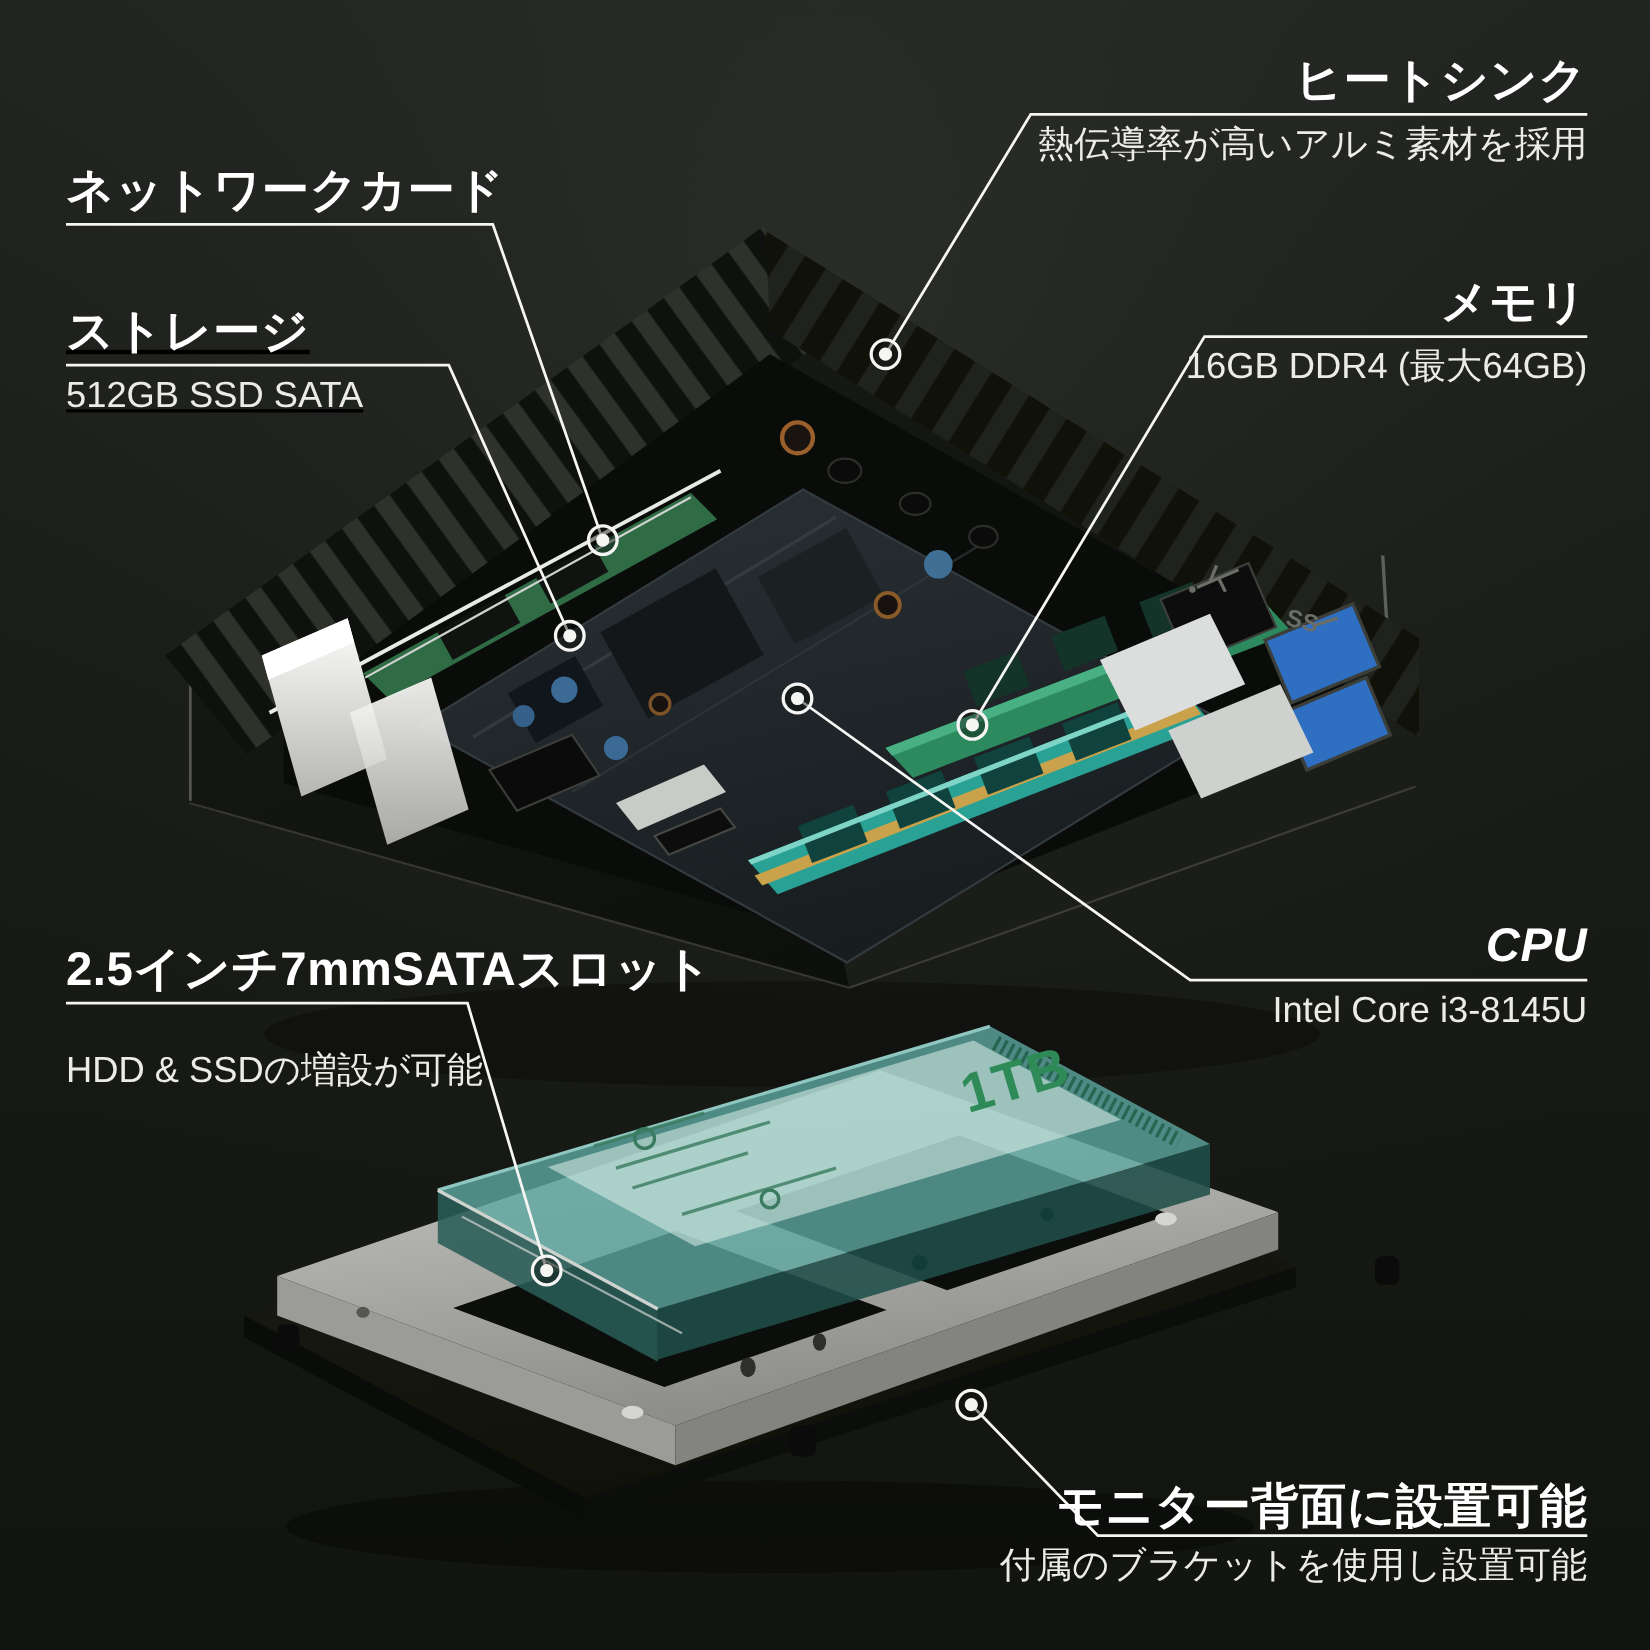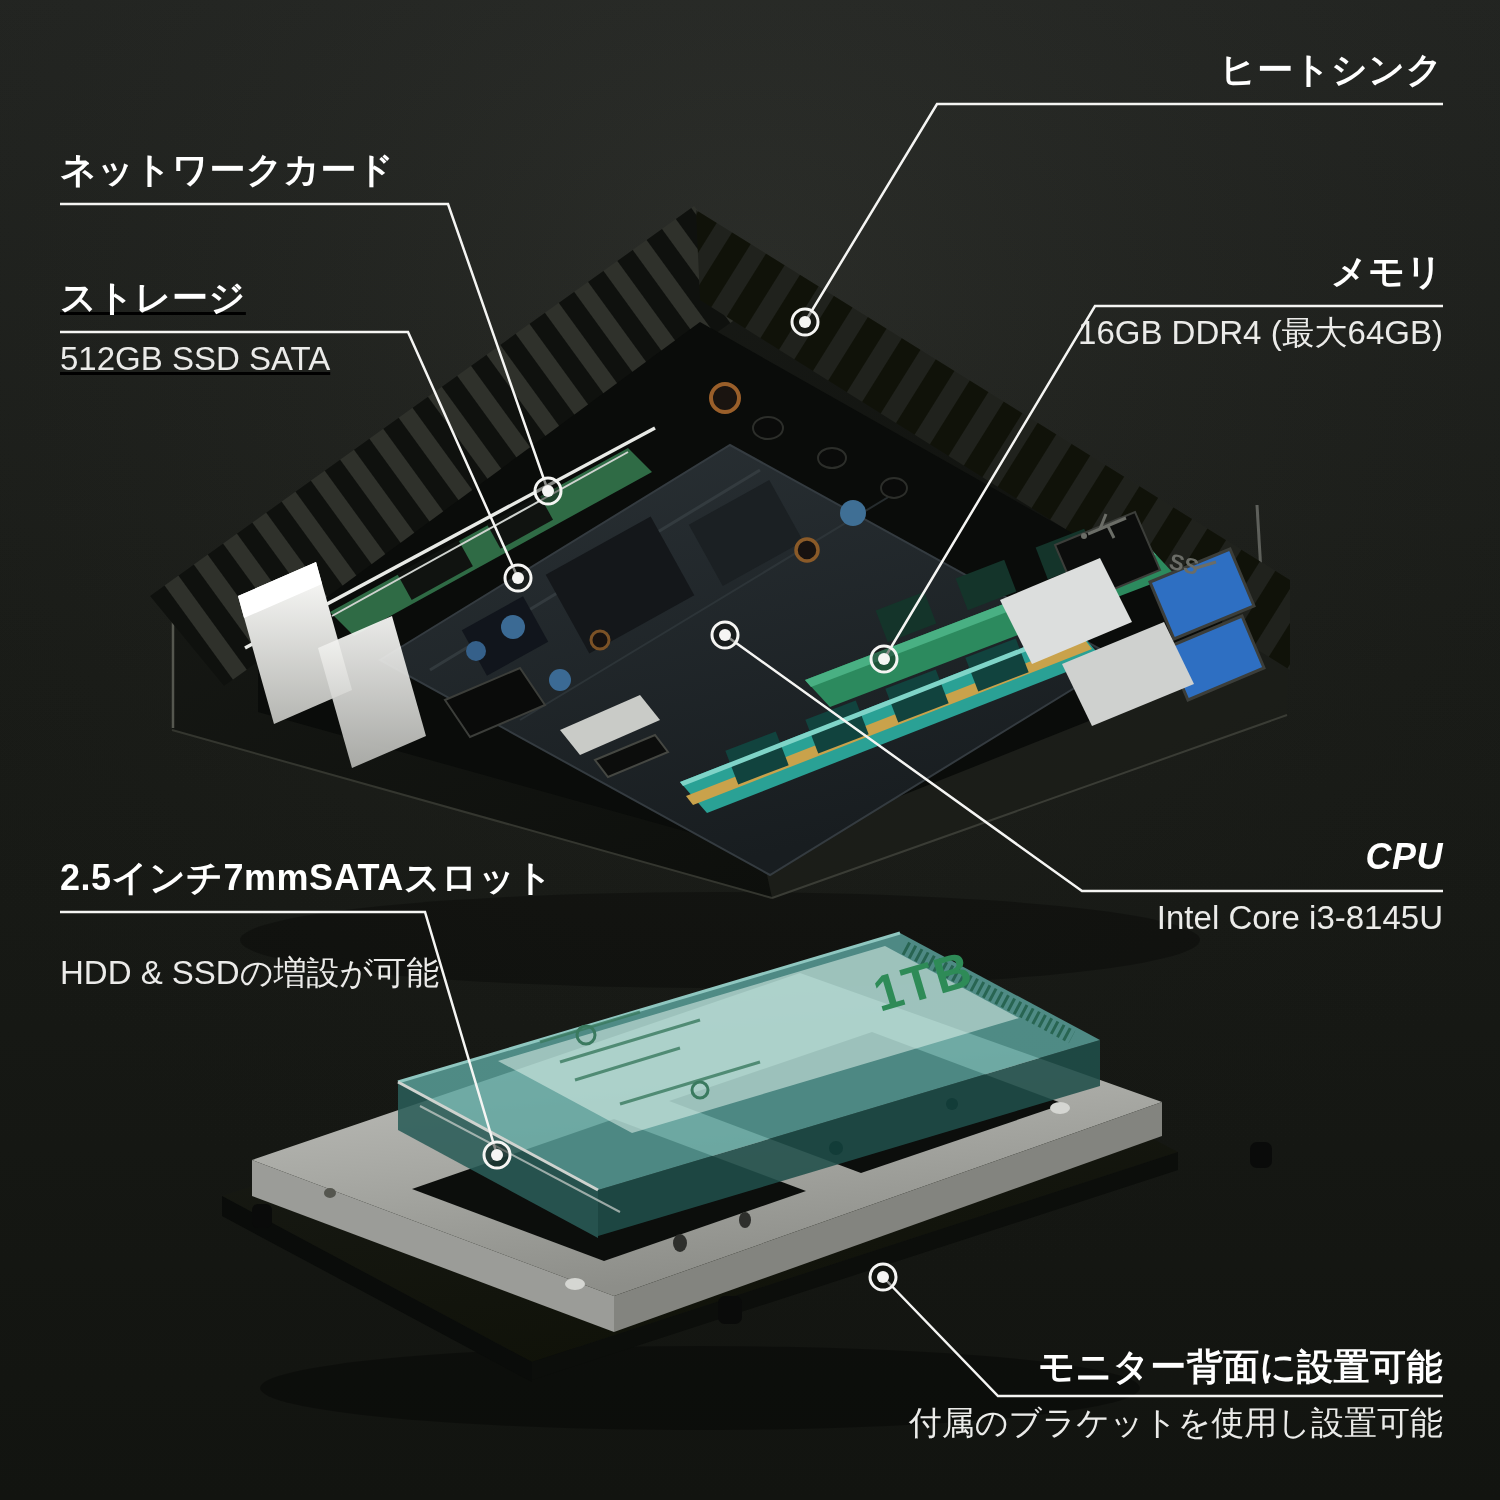--- a/index.html
+++ b/index.html
@@ -5,21 +5,21 @@
   html,body{margin:0;padding:0;background:#131510;}
   .stage{
     position:relative;width:1500px;height:1500px;overflow:hidden;
     font-family:"Liberation Sans",sans-serif;
   }
   .stage svg{position:absolute;left:0;top:0;}
   .callout-label{position:absolute;z-index:5;white-space:nowrap;}
   .callout-label.left{text-align:center;}
   .callout-label.right{text-align:right;}
   .callout-title{
-    font-size:36px;font-weight:700;color:#ffffff;line-height:1.1;
+    font-size:43px;font-weight:700;color:#ffffff;line-height:1.1;
     letter-spacing:0.5px;
   }
   .callout-sub{
     font-size:33px;font-weight:400;color:#ebebe9;line-height:1.15;
   }
 </style>
 </head>
 <body>
 
 <div class="stage">
@@ -254,20 +254,23 @@
       <g>
         <circle cx="883" cy="1277" r="13" fill="rgba(14,16,12,0.45)"></circle>
           <circle cx="883" cy="1277" r="6" fill="#f5f5f3" stroke="none"></circle>
       </g>
     </g>
   </svg>
 
   <div class="callout-label right" style="right:57px;top:50px;">
     <div class="callout-title">ヒートシンク</div>
   </div>
+  <div class="callout-label right" style="right:57px;top:112px;">
+    <div class="callout-sub">熱伝導率が高いアルミ素材を採用</div>
+  </div>
 
   <div class="callout-label left" style="left:60px;top:150px;">
     <div class="callout-title">ネットワークカード</div>
   </div>
 
   <div class="callout-label left" style="left:60px;top:278px;text-decoration:underline;">
     <div class="callout-title">ストレージ</div>
   </div>
   <div class="callout-label left" style="left:60px;top:340px;text-decoration:underline;">
     <div class="callout-sub">512GB SSD SATA</div>

